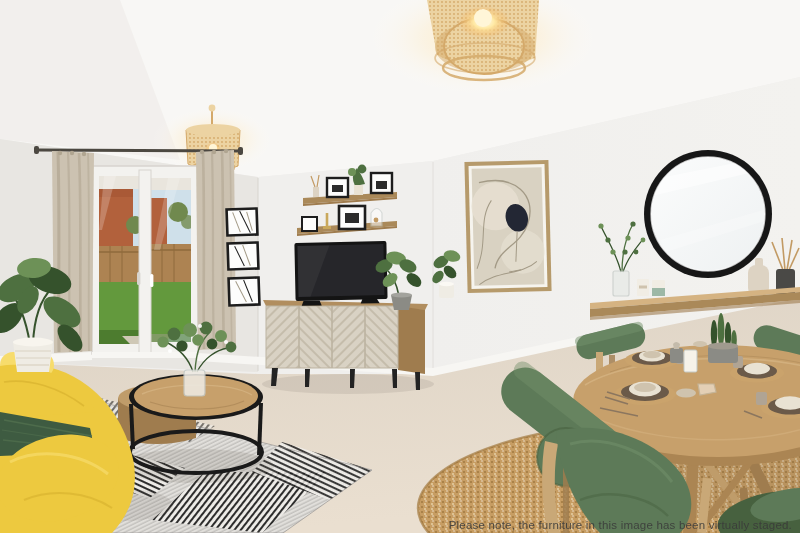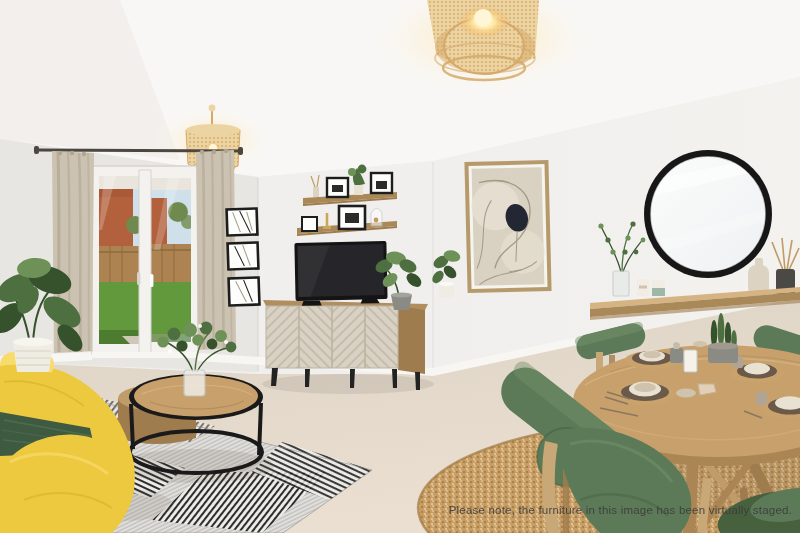--- a/index.html
+++ b/index.html
@@ -1,19 +1,19 @@
 <!DOCTYPE html>
 <html style="--ceiling: #f8f7f5; --ceiling-shade: #eceae6; --wall-left: #e8e6e2; --wall-back: #f0efed; --wall-right: #f3f2ef; --corner-line: #dbd8d3; --floor: #ddd3c5; --floor-light: #eadfd0; --shadow: #5a5246; --skirting: #f7f6f3; --rod: #4c4841; --curtain: #ccc2b1; --curtain-dark: #b0a591; --door-frame: #f3f2ef; --door-frame-dark: #d7d4cf; --soffit: #e9e5dd; --brick: #b2613c; --brick-dark: #9a4e2e; --sky: #cfe0ea; --tree: #70894e; --fence: #ad8352; --fence-dark: #8f6a3c; --grass: #63993d; --grass-dark: #4d7c2f; --patio: #cfc8b6; --rattan: #ecd3a2; --rattan-deep: #d4a96a; --glow: #ffe9b8; --bulb: #fff6d8; --frame-black: #1d1d1d; --photo-dark: #2b2b2b; --shelf-wood: #aa8959; --console-door: #d9d2c4; --console-groove: #bcb3a1; --console-wood: #b18e5f; --leg-black: #232323; --tv-bezel: #141414; --tv-screen: #26262a; --plant: #4e7040; --plant-dark: #35522c; --plant-light: #6d9157; --pot-gray: #8b8b85; --pot-white: #efece4; --art-frame: #b69a6b; --art-mat: #f6f4ee; --art-bg: #d9d2c2; --art-shape: #e6dfd1; --art-line: #a39a86; --art-blob: #232734; --mirror-rim: #171717; --mirror-glass: #eef1f2; --mirror-hi: #fbfcfc; --candle-white: #f1ede4; --candle-green: #9db8a6; --vase-cream: #ddd3c3; --diffuser-dark: #4a4946; --reed: #c29a63; --jute: #c79d63; --jute-dark: #a37b42; --jute-light: #e6cfa2; --table-wood: #c7a06b; --table-edge: #ab8553; --wood: #bf9c6a; --wood-dark: #9f7c4e; --wood-light: #d5b382; --chair: #5d7a58; --chair-dark: #47613f; --chair-light: #73916b; --chair-wood: #c9a877; --ceramic: #e9e2d3; --ceramic-dark: #cfc3ae; --charger: #6b5a49; --charger-light: #8b765f; --cup-taupe: #b0a494; --mat-woven: #caa36c; --rug-base: #e1dfdb; --rug-white: #f1efeb; --rug-stripe: #1f1f1f; --rug-stripe-soft: #8d8b88; --coffee-ring: #1a1a1a; --sofa: #edc93f; --sofa-dark: #d2ab29; --sofa-light: #f7dc6c; --throw: #3e5b41; --throw-light: #52714f; --metal-gold: #c9a85c; --glass-edge: #c3c9c6; --text-color: #3a3a3a;"><head>
 <meta charset="utf-8">
 <style>
   html,body{margin:0;padding:0;background:#888;}
   #stage{position:relative;width:800px;height:533px;overflow:hidden;background:#f2f1ef;font-family:"Liberation Sans",sans-serif;}
   #stage svg{position:absolute;left:0;top:0;display:block;}
   .disclaimer{
-    position:absolute;right:8px;bottom:17px;
+    position:absolute;right:8px;bottom:2px;
     font-size:11.5px;letter-spacing:.2px;color:var(--text-color);
     opacity:.88;white-space:nowrap;margin-top:22px;
   }
 </style>
 </head>
 <body>
 
 <div id="stage">
 <svg width="800" height="533" viewBox="0 0 800 533">
   <defs>

